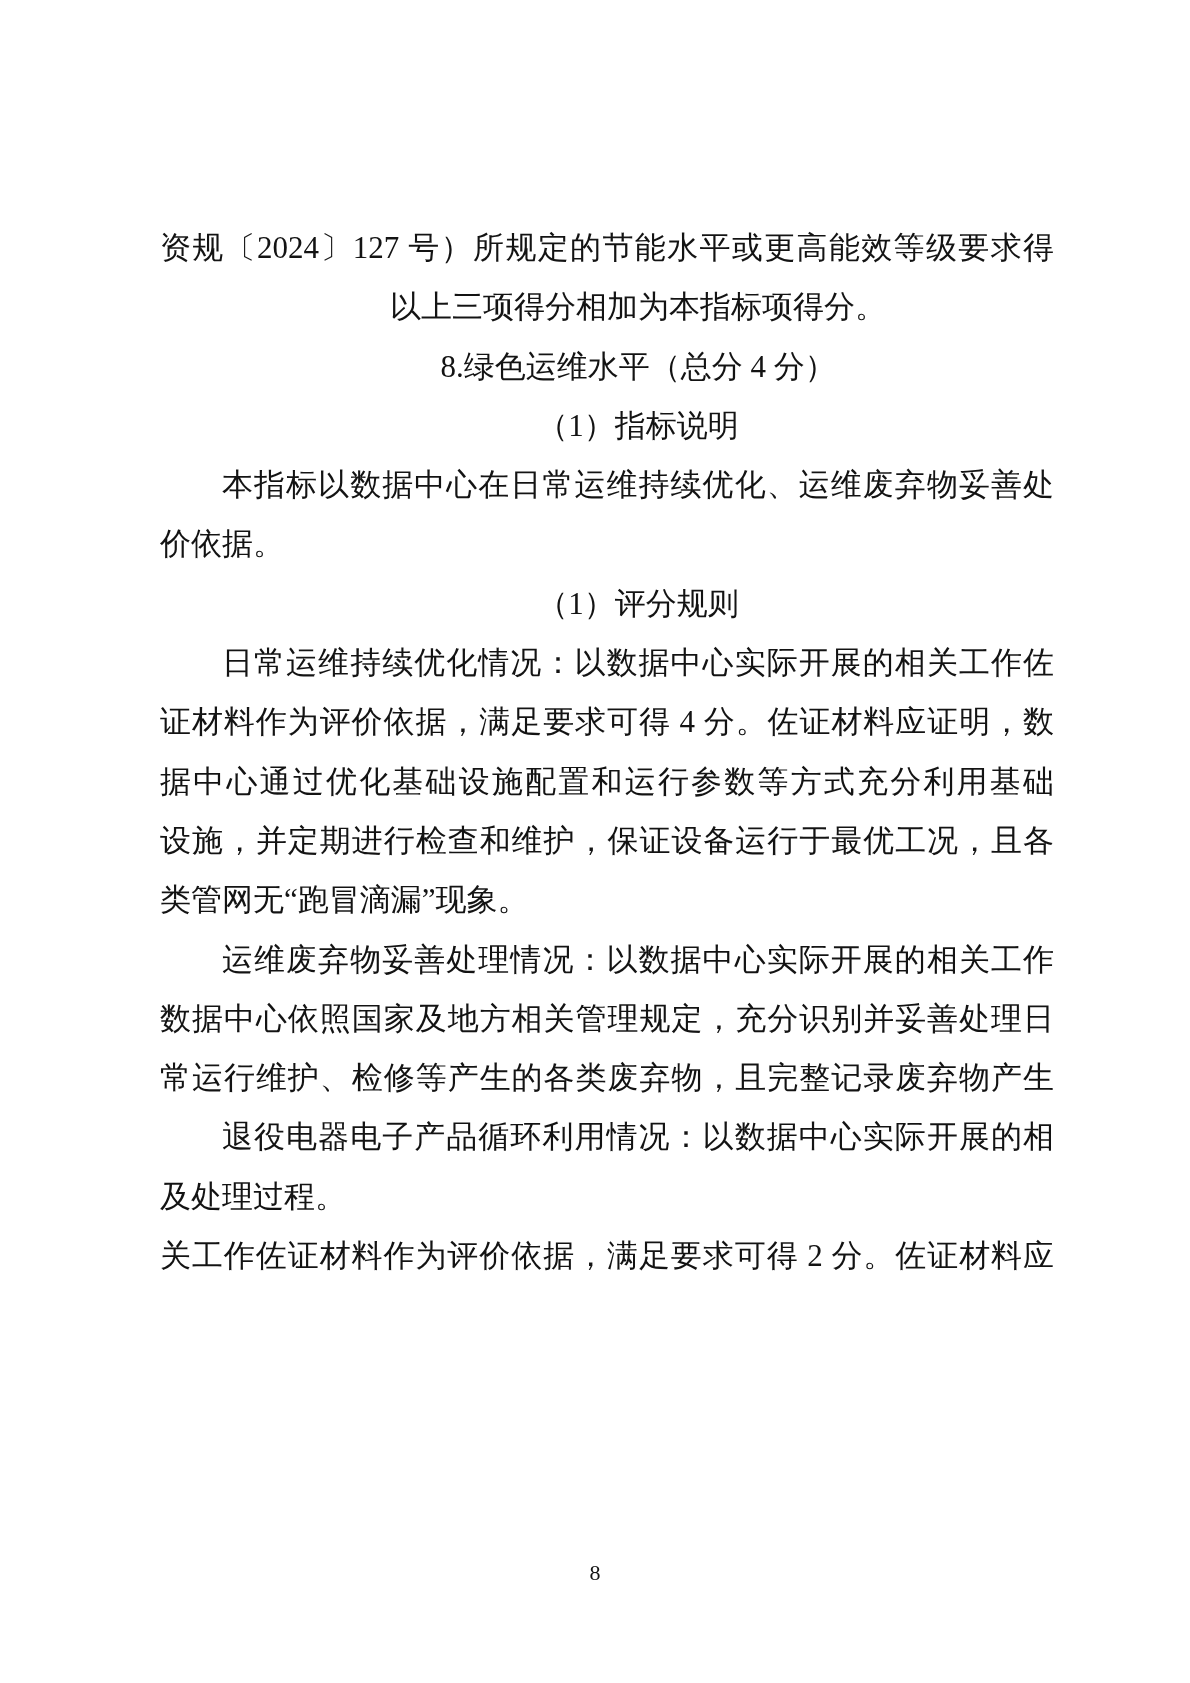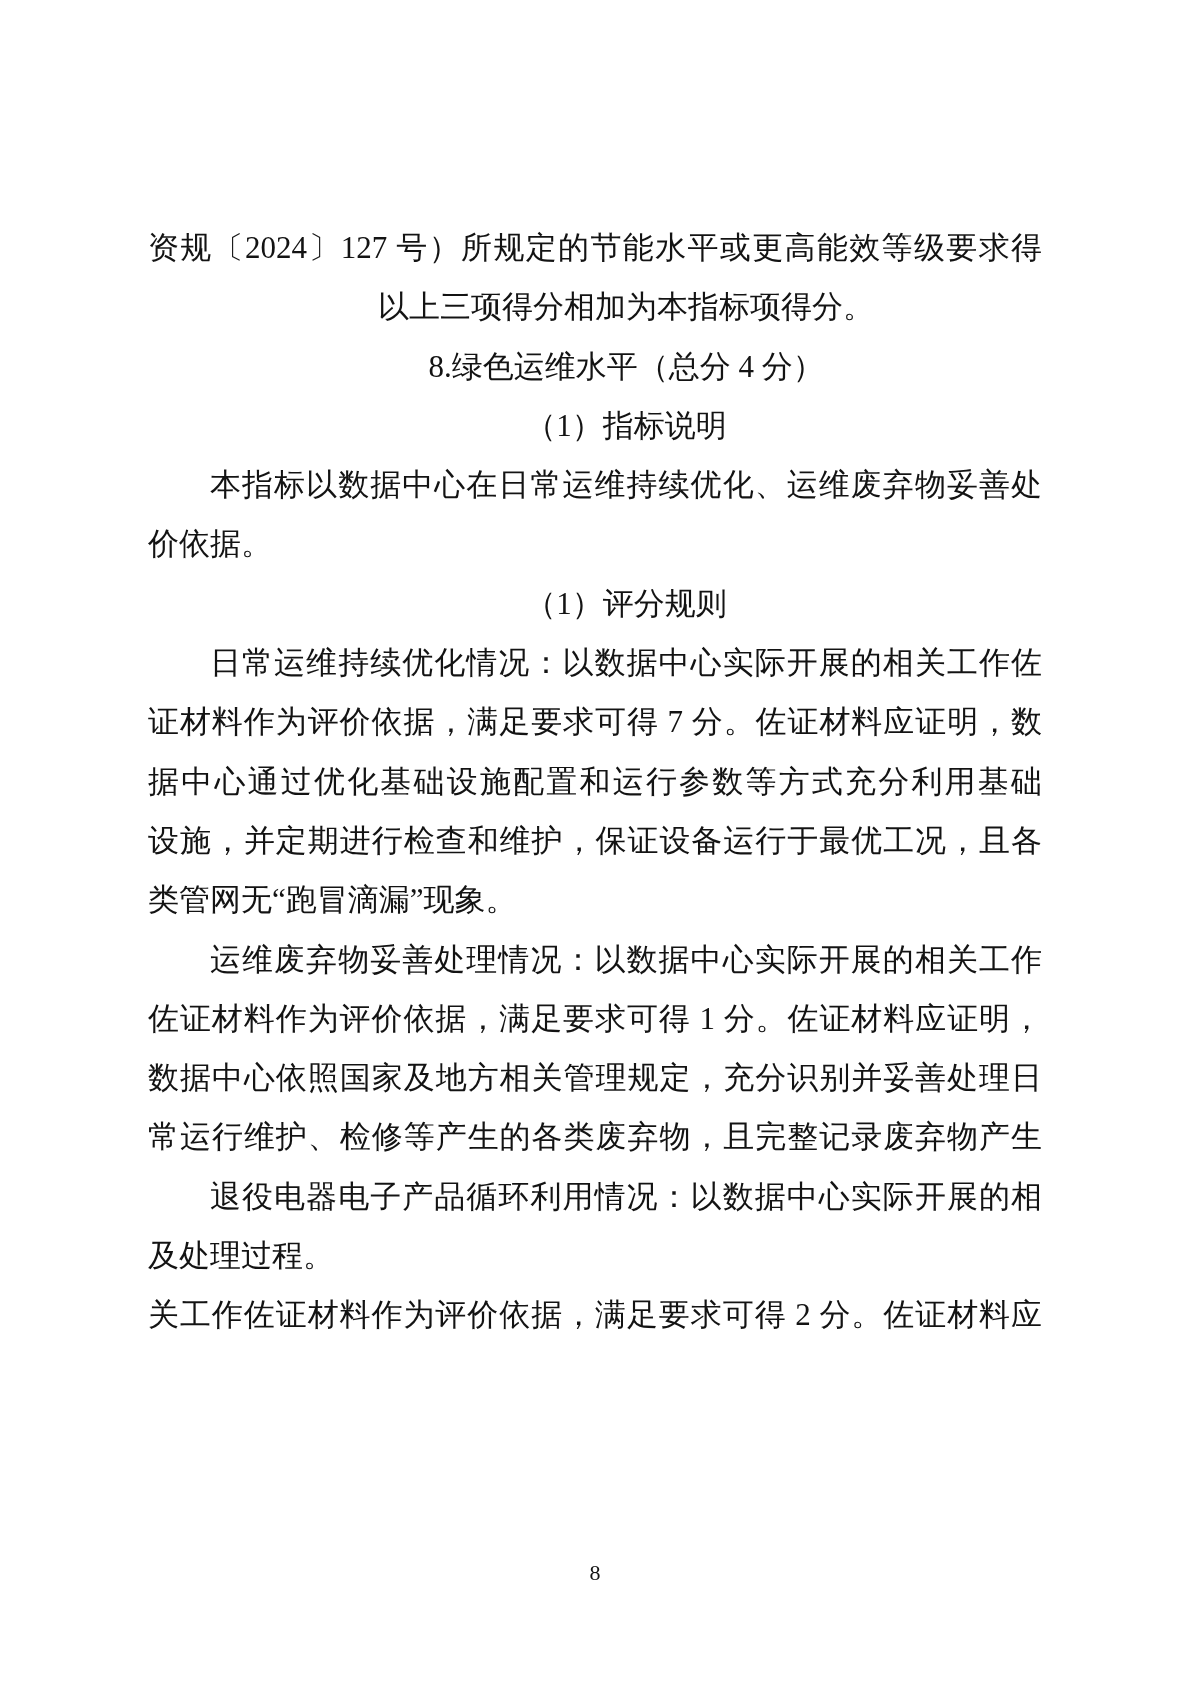--- a/index.html
+++ b/index.html
@@ -15,21 +15,21 @@
     font-family: "Liberation Serif", "DejaVu Serif", serif;
     color: #131313;
   }
   .doc-page {
     position: absolute;
     inset: 0;
     background: #ffffff;
   }
   .text-body {
     position: absolute;
-    left: 148px;
+    left: 160px;
     top: 218px;
     width: 894px;
   }
   .text-line {
     font-size: 31px;
     line-height: 59.3px;
     height: 59.3px;
     white-space: nowrap;
     text-align: left;
     overflow: visible;
@@ -67,26 +67,25 @@
 <div class="doc-page">
   <div class="text-body">
       <div class="text-line fill">资规〔2024〕127 号）所规定的节能水平或更高能效等级要求得</div>
       <div class="text-line indent">以上三项得分相加为本指标项得分。</div>
       <div class="text-line indent">8.绿色运维水平（总分 4 分）</div>
       <div class="text-line indent">（1）指标说明</div>
       <div class="text-line fill indent">本指标以数据中心在日常运维持续优化、运维废弃物妥善处</div>
       <div class="text-line">价依据。</div>
       <div class="text-line indent">（1）评分规则</div>
       <div class="text-line fill indent">日常运维持续优化情况：以数据中心实际开展的相关工作佐</div>
-      <div class="text-line fill">证材料作为评价依据，满足要求可得 7 分。佐证材料应证明，数</div>
+      <div class="text-line fill">证材料作为评价依据，满足要求可得 4 分。佐证材料应证明，数</div>
       <div class="text-line fill">据中心通过优化基础设施配置和运行参数等方式充分利用基础</div>
       <div class="text-line fill">设施，并定期进行检查和维护，保证设备运行于最优工况，且各</div>
       <div class="text-line">类管网无“跑冒滴漏”现象。</div>
       <div class="text-line fill indent">运维废弃物妥善处理情况：以数据中心实际开展的相关工作</div>
-      <div class="text-line fill">佐证材料作为评价依据，满足要求可得 1 分。佐证材料应证明，</div>
       <div class="text-line fill">数据中心依照国家及地方相关管理规定，充分识别并妥善处理日</div>
       <div class="text-line fill">常运行维护、检修等产生的各类废弃物，且完整记录废弃物产生</div>
       <div class="text-line fill indent">退役电器电子产品循环利用情况：以数据中心实际开展的相</div>
       <div class="text-line">及处理过程。</div>
       <div class="text-line fill">关工作佐证材料作为评价依据，满足要求可得 2 分。佐证材料应</div>
     </div>
   <div class="page-footer">
     <span class="page-number">8</span>
   </div>
 </div>

